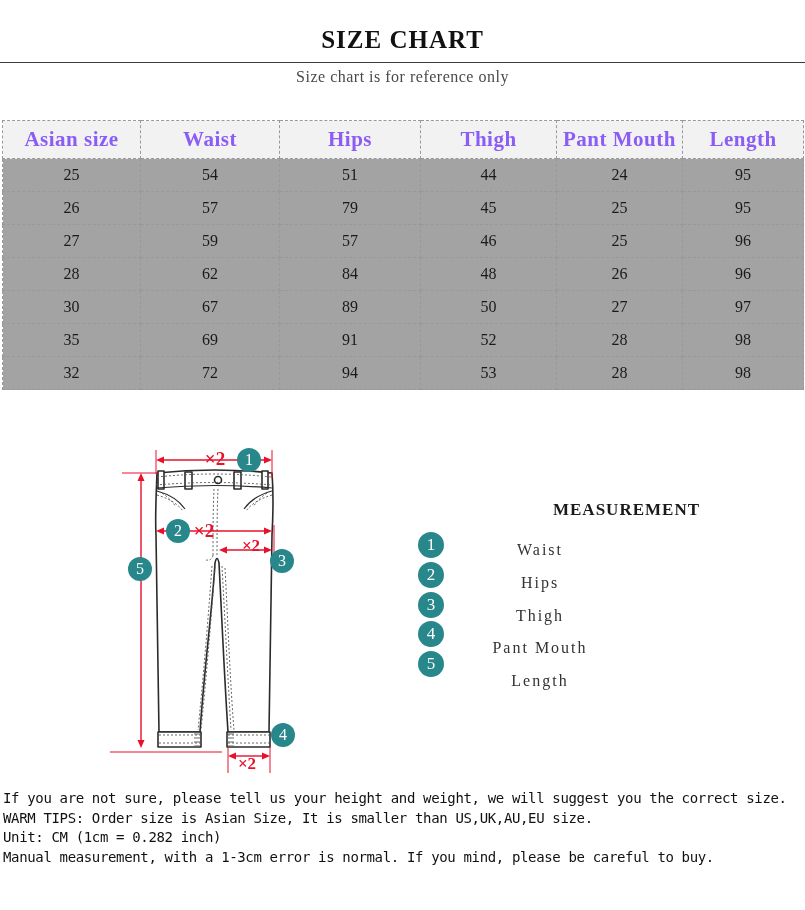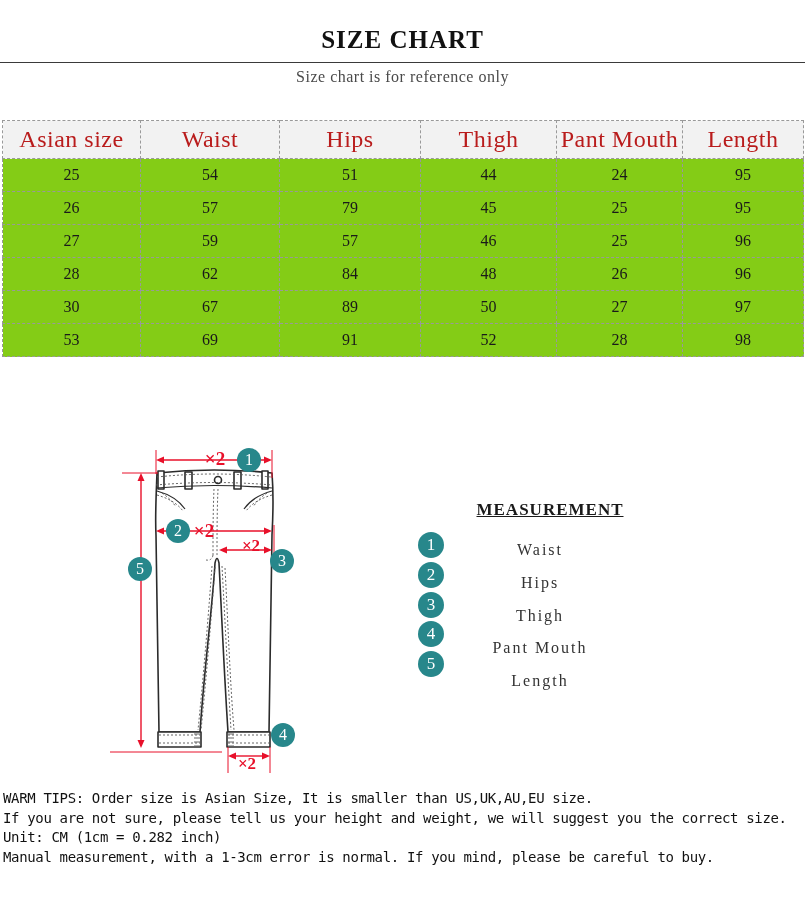--- a/index.html
+++ b/index.html
@@ -24,45 +24,44 @@
   }
   
   table.size-table{
     position:absolute; top:104px; left:2px; width:801px;
     border-collapse:collapse; table-layout:fixed;
   }
   .size-table th, .size-table td{
     border:1px dashed #999; text-align:center; vertical-align:middle;
   }
   .size-table th{
-    height:38px; background:#f2f2f2; font-size:24px; font-weight:normal;
-    letter-spacing:0.5px; color:#b91c1c;
-  }
-  .size-table td{ height:33px; font-size:16px; color:#1a1a1a; background:#84cc16; }
+    height:38px; background:#f2f2f2; font-size:21px; font-weight:bold;
+    letter-spacing:0.5px; color:#8b5cf6;
+  }
+  .size-table td{ height:33px; font-size:16px; color:#1a1a1a; background:#a3a3a3; }
   col.c0{width:138px} col.c1{width:139px} col.c2{width:141px}
   col.c3{width:136px} col.c4{width:126px} col.c5{width:121px}
   
   .diagram{ position:absolute; left:100px; top:425px; width:250px; height:360px; }
   .diagram svg{ position:absolute; left:0; top:0; }
   .badge{
     position:absolute; width:24px; height:24px; border-radius:50%;
     background:#27878b; color:#fff; font-size:16px; line-height:24px;
     text-align:center; font-family:"Liberation Serif", serif;
   }
   .x2{
     position:absolute; color:#e8102a; font-weight:bold;
     font-family:"Liberation Serif", serif; transform:translate(-50%,-50%);
     white-space:nowrap;
   }
   
   .legend{ position:absolute; left:400px; top:470px; width:300px; height:230px; }
   .legend-title{
-    position:absolute; top:14px; left:0; width:100%; text-align:center;
+    position:absolute; top:14px; left:0; width:100%; text-align:right;
     font-size:17px; font-weight:bold; letter-spacing:1px; color:#1a1a1a;
-    text-decoration:underline;
   }
   .legend .badge{ width:26px; height:26px; line-height:26px; font-size:17px; }
   .legend-label{
     position:absolute; left:40px; width:200px; height:20px; text-align:center;
     font-size:16px; letter-spacing:2px; color:#333;
   }
   
   .tips{
     position:absolute; left:3px; top:773px; width:802px;
     font-family:"DejaVu Sans Mono", monospace; font-size:14px;
@@ -132,24 +131,32 @@
         </tr>
         <tr>
           <td>30</td>
           <td>67</td>
           <td>89</td>
           <td>50</td>
           <td>27</td>
           <td>97</td>
         </tr>
         <tr>
-          <td>53</td>
+          <td>35</td>
           <td>69</td>
           <td>91</td>
           <td>52</td>
+          <td>28</td>
+          <td>98</td>
+        </tr>
+        <tr>
+          <td>32</td>
+          <td>72</td>
+          <td>94</td>
+          <td>53</td>
           <td>28</td>
           <td>98</td>
         </tr>
       </tbody>
   </table>
 
   <div class="diagram">
     <svg width="250" height="360" viewBox="0 0 250 360">
 
       <g fill="#ffffff" stroke="#2b2b2b" stroke-width="1.6" stroke-linejoin="round">
@@ -262,19 +269,19 @@
       <div class="legend-label" style="top: 88px;">Hips</div>
       <div class="badge" style="left: 18px; top: 106px;">3</div>
       <div class="legend-label" style="top: 121px;">Thigh</div>
       <div class="badge" style="left: 18px; top: 135px;">4</div>
       <div class="legend-label" style="top: 153px;">Pant Mouth</div>
       <div class="badge" style="left: 18px; top: 165px;">5</div>
       <div class="legend-label" style="top: 186px;">Length</div>
     </div>
 
   <div class="tips">
+      <div>If you are not sure, please tell us your height and weight, we will suggest you the correct size.</div>
       <div>WARM TIPS: Order size is Asian Size, It is smaller than US,UK,AU,EU size.</div>
-      <div>If you are not sure, please tell us your height and weight, we will suggest you the correct size.</div>
       <div>Unit: CM (1cm = 0.282 inch)</div>
       <div>Manual measurement, with a 1-3cm error is normal. If you mind, please be careful to buy.</div>
     </div>
 
 </div>
 
 </body></html>

